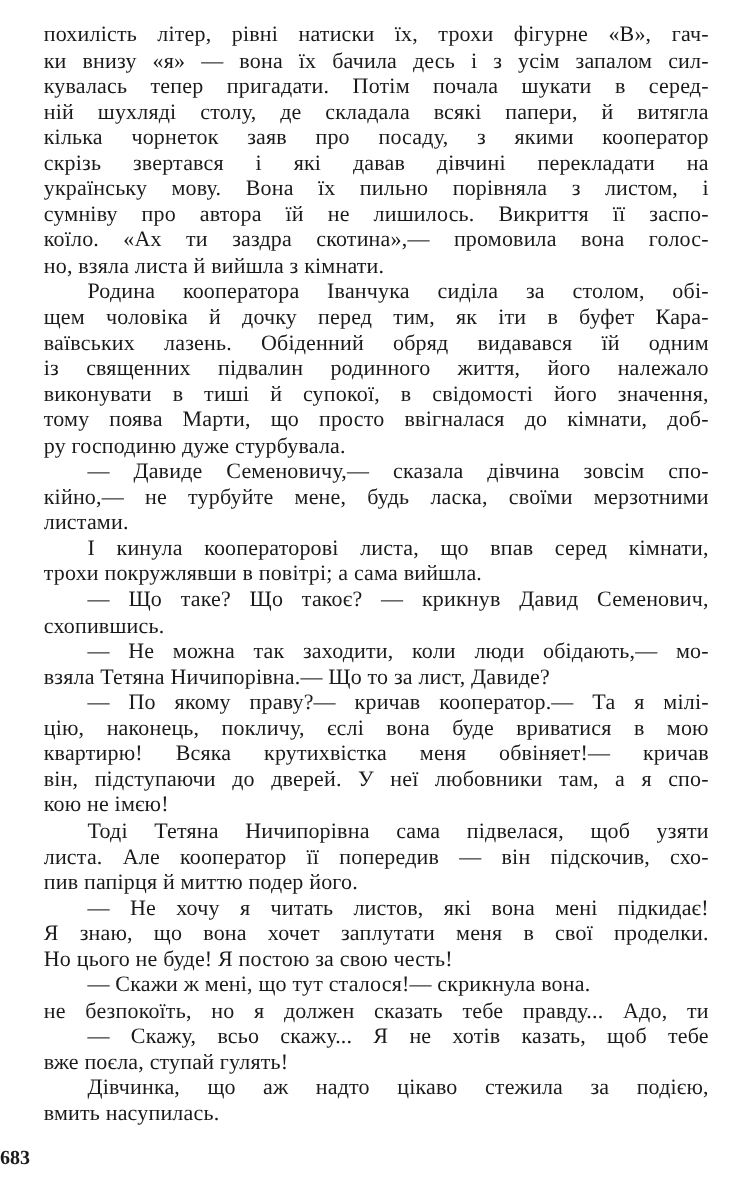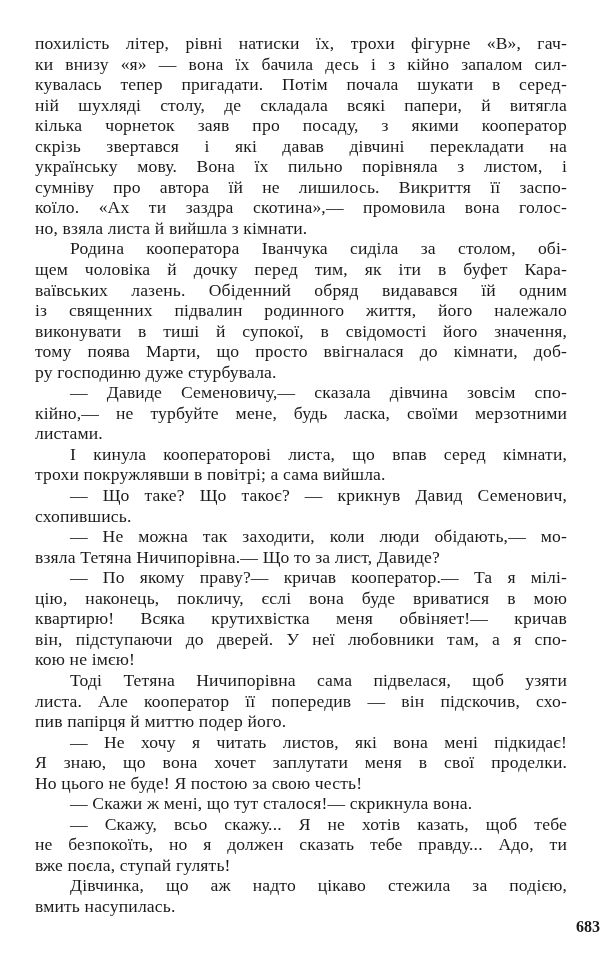--- a/index.html
+++ b/index.html
@@ -1,40 +1,40 @@
 <!DOCTYPE html>
 <html><head>
 <meta charset="utf-8">
 <style>
   html, body { margin: 0; padding: 0; background: #ffffff; }
   body { width: 600px; height: 962px; position: relative; overflow: hidden; }
   .page {
-    position: absolute; left: 35px; top: 33px; width: 532px;
+    position: absolute; left: 35px; top: 17px; width: 532px;
     font-family: "Liberation Serif", "DejaVu Serif", serif;
     font-size: 17.6px; line-height: 20.55px; color: #1a1a1a;
     letter-spacing: 0.15px;
   }
   .line {
     display: block; white-space: nowrap; height: 20.55px;
     text-align: justify; text-align-last: justify;
   }
   .line.last { text-align-last: left; }
   .line.indent { padding-left: 35px; }
   .pagenum {
-    position: absolute; left: 0; width: 600px; top: 918px; text-align: right;
+    position: absolute; left: 0; width: 600px; top: 918px; text-align: left;
     font-family: "Liberation Serif", "DejaVu Serif", serif;
     font-size: 16px; font-weight: bold; color: #1a1a1a;
   }
 </style>
 </head>
 <body>
 
 <div class="page" id="page-text">
     <span class="line">похилість літер, рівні натиски їх, трохи фігурне «В», гач-</span>
-    <span class="line">ки внизу «я» — вона їх бачила десь і з кійно запалом сил-</span>
+    <span class="line">ки внизу «я» — вона їх бачила десь і з усім запалом сил-</span>
     <span class="line">кувалась тепер пригадати. Потім почала шукати в серед-</span>
     <span class="line">ній шухляді столу, де складала всякі папери, й витягла</span>
     <span class="line">кілька чорнеток заяв про посаду, з якими кооператор</span>
     <span class="line">скрізь звертався і які давав дівчині перекладати на</span>
     <span class="line">українську мову. Вона їх пильно порівняла з листом, і</span>
     <span class="line">сумніву про автора їй не лишилось. Викриття її заспо-</span>
     <span class="line">коїло. «Ах ти заздра скотина»,— промовила вона голос-</span>
     <span class="line last">но, взяла листа й вийшла з кімнати.</span>
     <span class="line indent">Родина кооператора Іванчука сиділа за столом, обі-</span>
     <span class="line">щем чоловіка й дочку перед тим, як іти в буфет Кара-</span>
@@ -57,19 +57,19 @@
     <span class="line">квартирю! Всяка крутихвістка меня обвіняет!— кричав</span>
     <span class="line">він, підступаючи до дверей. У неї любовники там, а я спо-</span>
     <span class="line last">кою не імєю!</span>
     <span class="line indent">Тоді Тетяна Ничипорівна сама підвелася, щоб узяти</span>
     <span class="line">листа. Але кооператор її попередив — він підскочив, схо-</span>
     <span class="line last">пив папірця й миттю подер його.</span>
     <span class="line indent">— Не хочу я читать листов, які вона мені підкидає!</span>
     <span class="line">Я знаю, що вона хочет заплутати меня в свої проделки.</span>
     <span class="line last">Но цього не буде! Я постою за свою честь!</span>
     <span class="line indent last">— Скажи ж мені, що тут сталося!— скрикнула вона.</span>
+    <span class="line">не безпокоїть, но я должен сказать тебе правду... Адо, ти</span>
     <span class="line indent">— Скажу, всьо скажу... Я не хотів казать, щоб тебе</span>
-    <span class="line">не безпокоїть, но я должен сказать тебе правду... Адо, ти</span>
     <span class="line last">вже поєла, ступай гулять!</span>
     <span class="line indent">Дівчинка, що аж надто цікаво стежила за подією,</span>
     <span class="line last">вмить насупилась.</span>
   </div>
 <div class="pagenum">683</div>
 
 </body></html>

